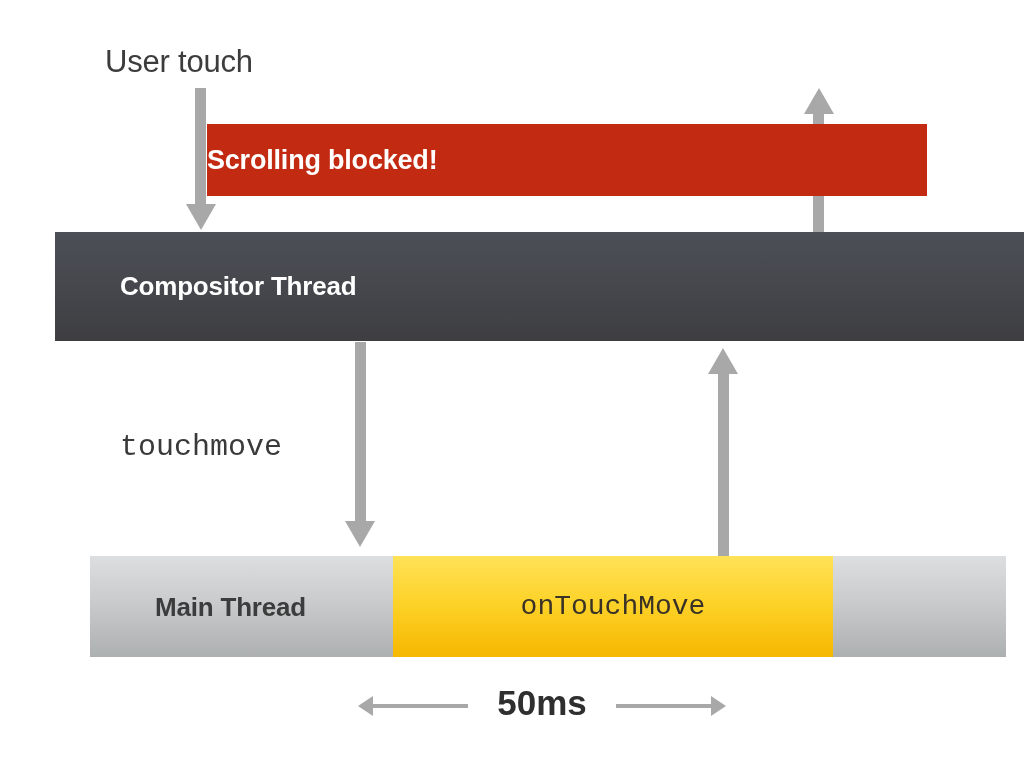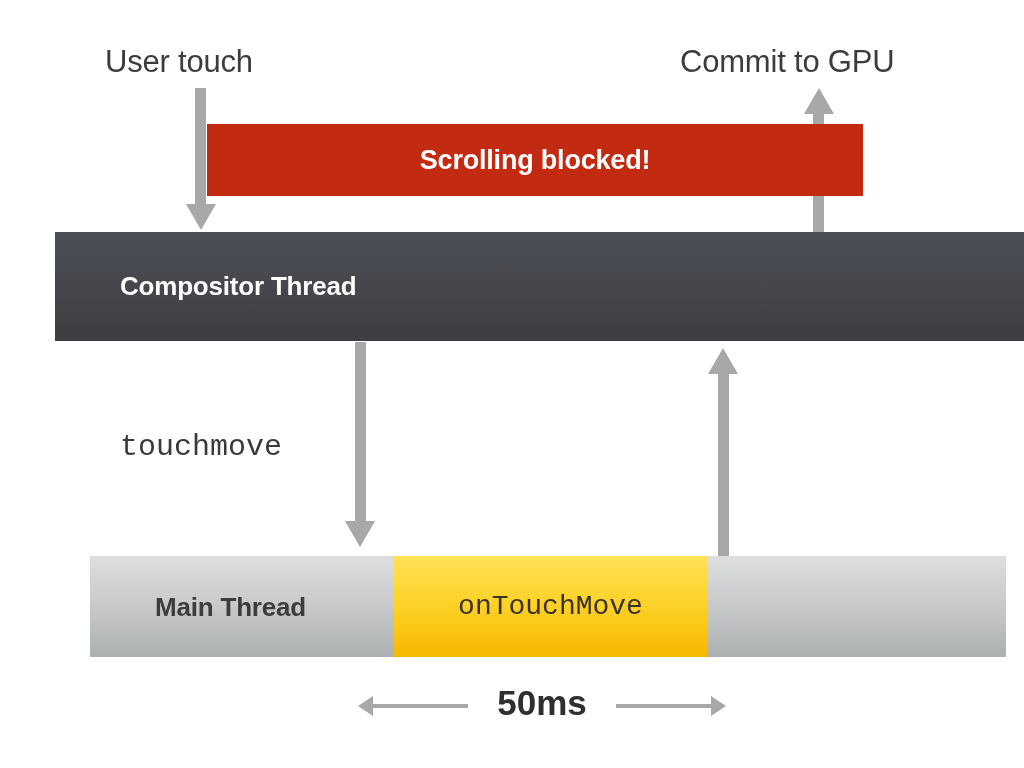--- a/index.html
+++ b/index.html
@@ -65,26 +65,26 @@
 
   
   #arrow-return-shaft { left: 718px; top: 374px; width: 11px; height: 182px; }
   #arrow-return-head  { left: 708px; top: 348px; }
 
   
   #blocked-bar {
     position: absolute;
     left: 207px;
     top: 124px;
-    width: 656px;
+    width: 720px;
     height: 72px;
     background: #c32a12;
     display: flex;
     align-items: center;
-    justify-content: center;
+    justify-content: flex-start;
   }
   #blocked-bar-label {
     color: #ffffff;
     font-family: "Liberation Sans", sans-serif;
     font-weight: bold;
     font-size: 27px;
     letter-spacing: -0.2px;
   }
 
   
@@ -136,21 +136,21 @@
     color: #3c3c3c;
     font-family: "Liberation Sans", sans-serif;
     font-weight: bold;
     font-size: 26px;
     letter-spacing: -0.2px;
   }
   #ontouchmove-block {
     position: absolute;
     left: 303px;  
     top: 0;
-    width: 315px; 
+    width: 440px; 
     height: 101px;
     background: linear-gradient(to bottom, #ffe257 0%, #fdd32a 45%, #f6b700 100%);
     display: flex;
     align-items: center;
     justify-content: center;
   }
   #ontouchmove-label {
     color: #3a3226;
     font-family: "Liberation Mono", "DejaVu Sans Mono", monospace;
     font-size: 28px;
@@ -193,21 +193,20 @@
     line-height: 50px;
   }
 </style>
 </head>
 <body>
 
 <div id="canvas">
 
   <div class="top-label" id="label-user-touch">User touch</div>
 
-  <div class="top-label" id="label-commit-gpu">Commit to GPU</div>
 
   <div class="arrow-shaft" id="arrow-user-touch-shaft"></div>
   <div class="arrow-head-down" id="arrow-user-touch-head"></div>
 
   <div class="arrow-shaft" id="arrow-commit-shaft"></div>
   <div class="arrow-head-up" id="arrow-commit-head"></div>
 
   <div id="blocked-bar">
     <span id="blocked-bar-label">Scrolling blocked!</span>
   </div>

